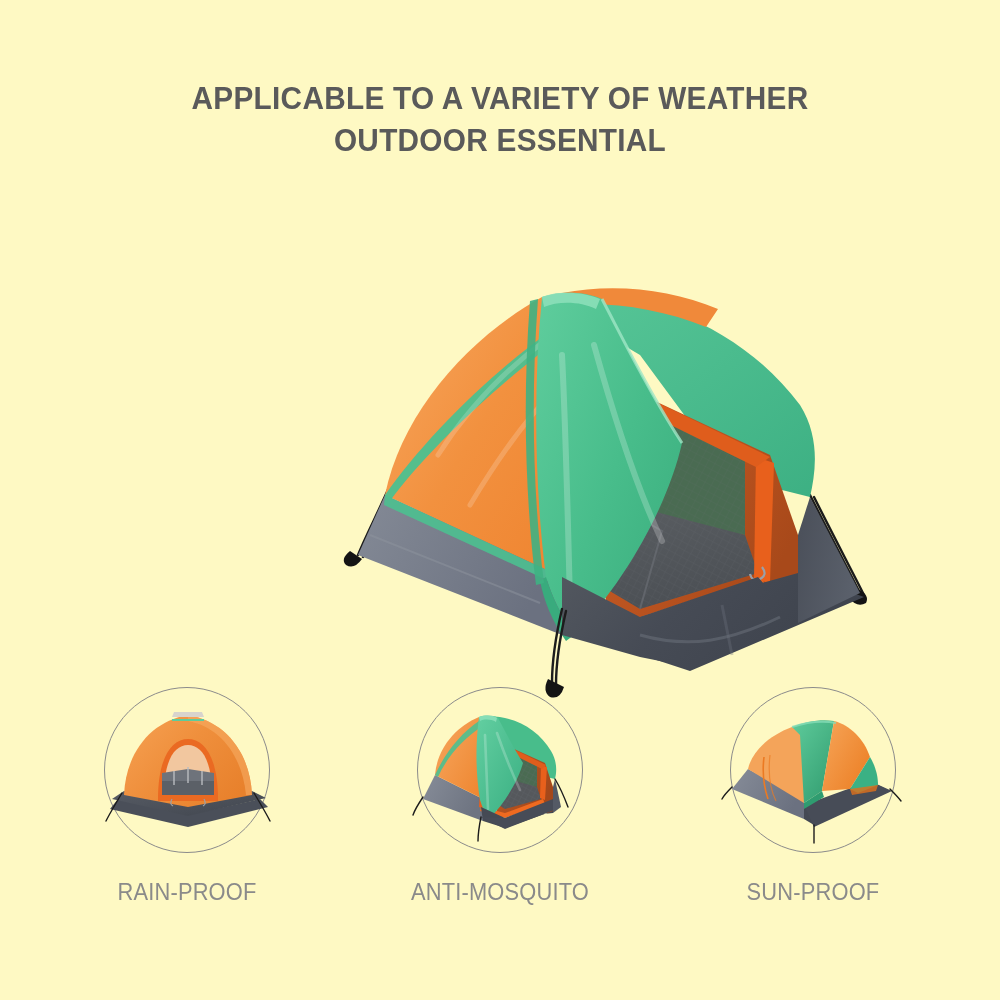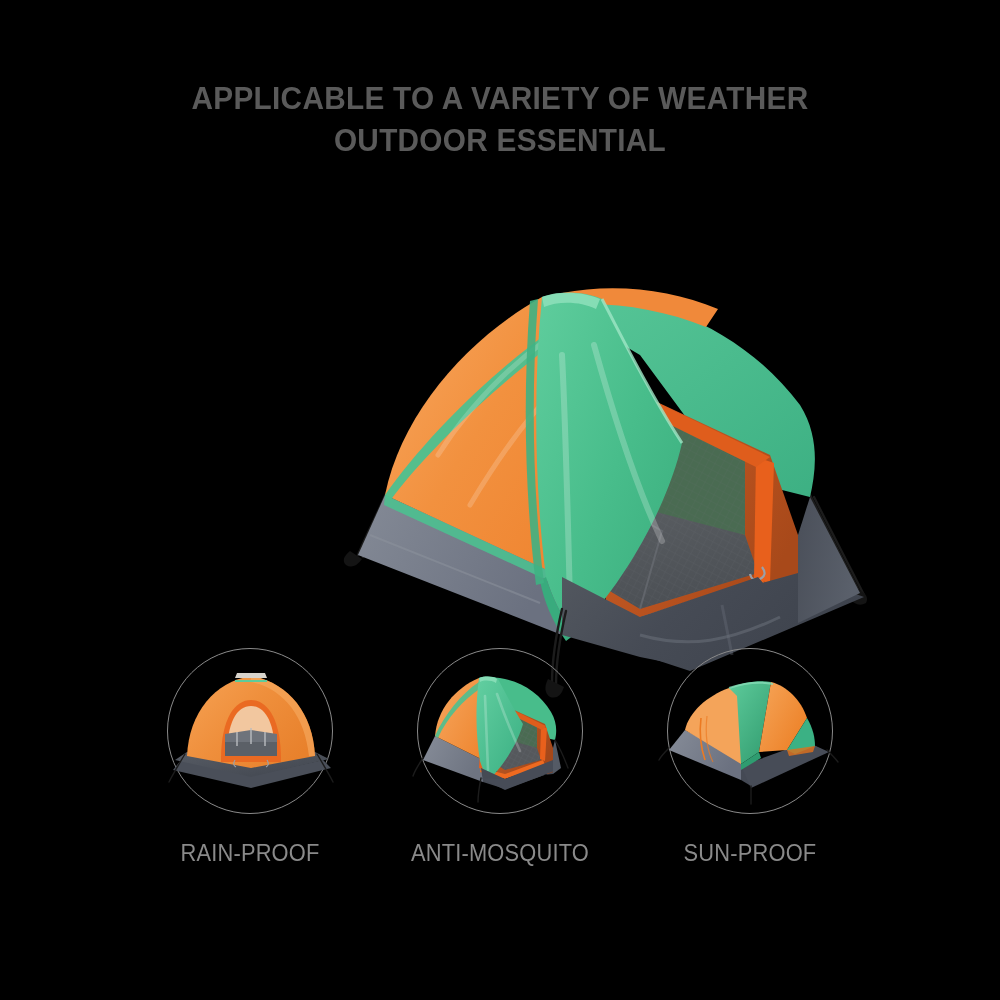--- a/index.html
+++ b/index.html
@@ -2,39 +2,39 @@
 <html><head>
 <meta charset="utf-8">
 <title>Tent Product Feature Banner</title>
 <style>
   * { margin:0; padding:0; box-sizing:border-box; }
   html,body{ background:#ffffff; }
   body{
     width:1000px; height:1000px; position:relative; overflow:hidden;
     font-family:"Liberation Sans", sans-serif; background:#ffffff;
   }
-  .banner{ position:absolute; inset:0; background:#000000; }
+  .banner{ position:absolute; inset:0; background:#fef9c3; }
 
   
   .headline{
     position:absolute; left:0; top:78px; width:1000px;
     text-align:center; color:#5a5a5a;
     font-weight:bold; font-size:32px; line-height:1.30;
     letter-spacing:.3px;
     transform:scaleX(.93); transform-origin:center top;
   }
   .headline .l2{ display:block; }
 
   
   .hero{ position:absolute; left:170px; top:205px; width:720px; height:500px; }
 
   
   .features{
-    position:absolute; left:0; top:648px; width:1000px; height:250px;
-    display:flex; justify-content:center; padding:0 88px;
+    position:absolute; left:0; top:687px; width:1000px; height:250px;
+    display:flex; justify-content:space-between; padding:0 62px;
   }
   .feature{ position:relative; width:250px; height:250px; }
   .circle{
     position:absolute; left:50%; top:0; transform:translateX(-50%);
     width:166px; height:166px; border:1px solid #8b8b8b; border-radius:50%;
   }
   .thumb{ position:absolute; left:50%; top:8px; transform:translateX(-50%);
           width:190px; height:150px; }
   .feature-label{
     position:absolute; left:0; top:192px; width:100%;

